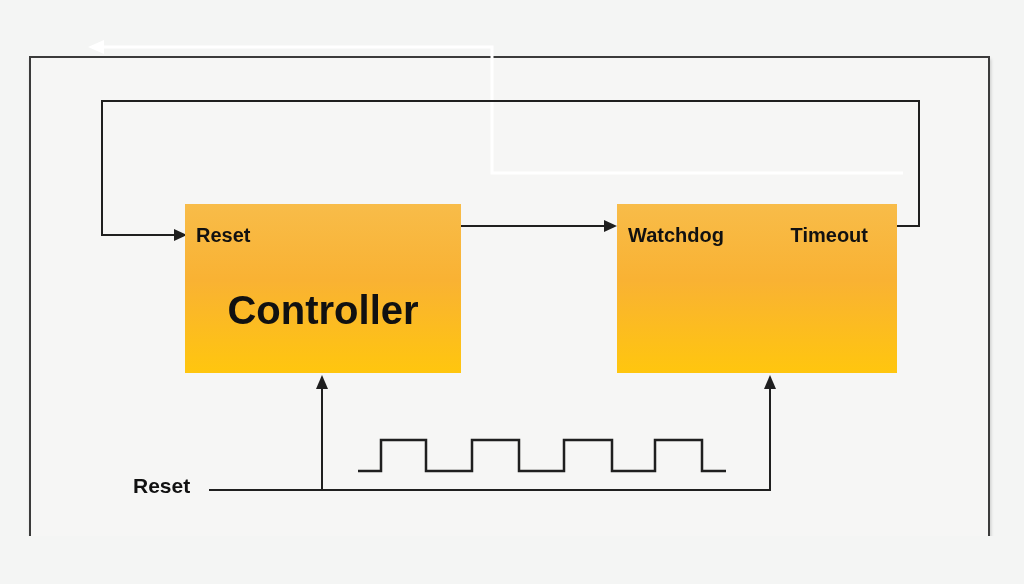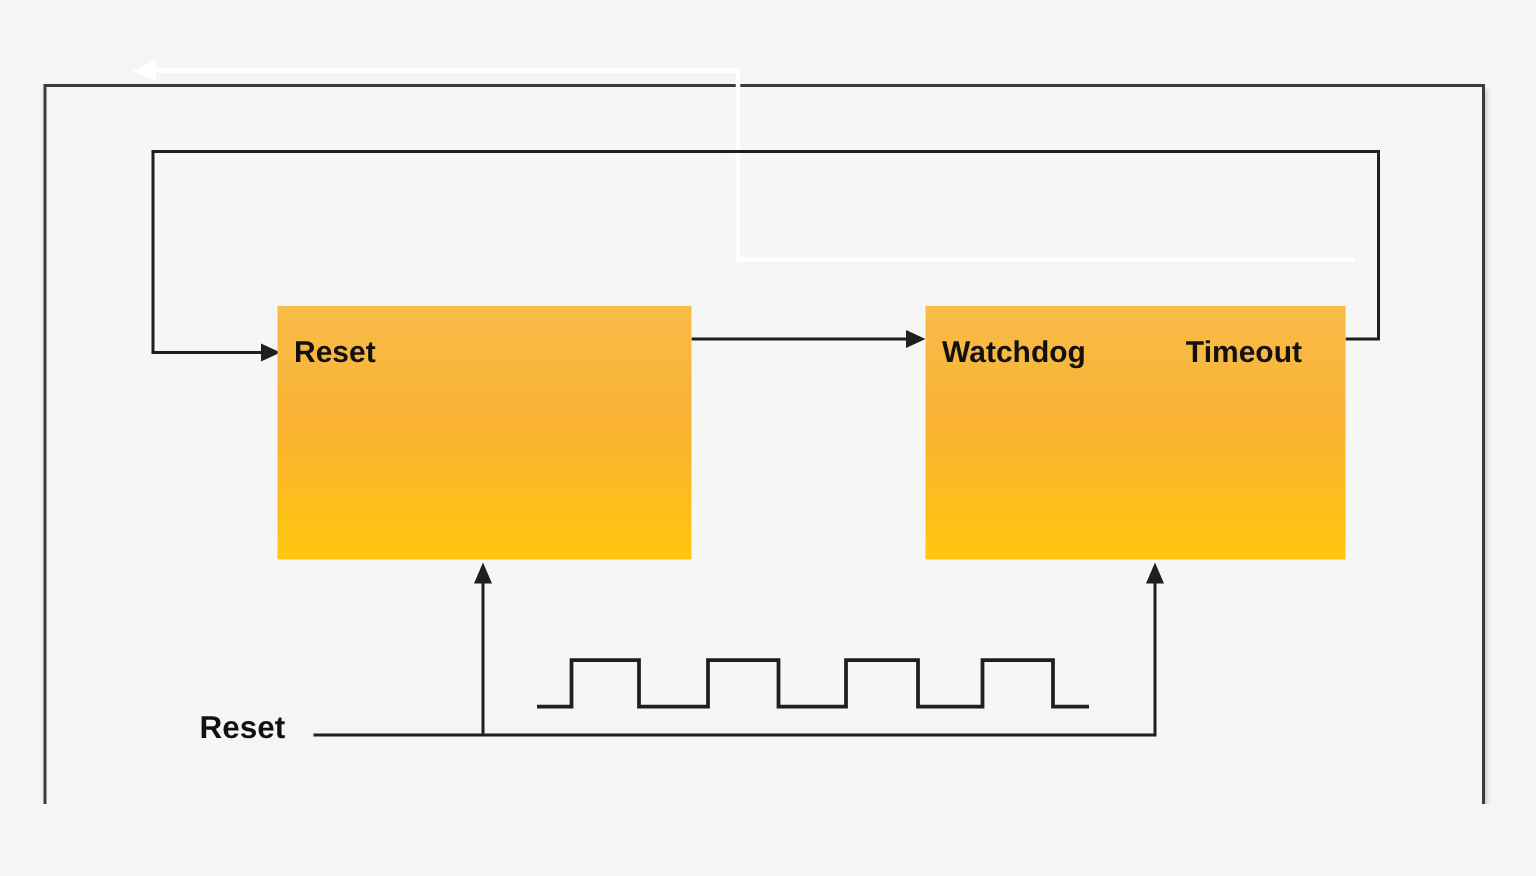--- a/index.html
+++ b/index.html
@@ -99,20 +99,21 @@
     <polygon points="764,376 770,362 776,376" fill="#1f1f1f"></polygon>
 
     <path d="M322 477 V366" fill="none" stroke="#1f1f1f" stroke-width="2"></path>
     <polygon points="316,376 322,362 328,376" fill="#1f1f1f"></polygon>
 
     <polyline id="waveform" points="358,458 381,458 381,427 426,427 426,458 472,458 472,427 519,427 519,458 564,458 564,427 612,427 612,458 655,458 655,427 702,427 702,458 726,458" fill="none" stroke="#1f1f1f" stroke-width="2.5"></polyline>
   </svg>
 
   <div class="block controller">
     <span class="port left">Reset</span>
+    <div class="block-title">Controller</div>
   </div>
 
   <div class="block watchdog">
     <span class="port left">Watchdog</span>
     <span class="port right">Timeout</span>
   </div>
 
   <div class="clock-label">Reset</div>
 
 </div>

